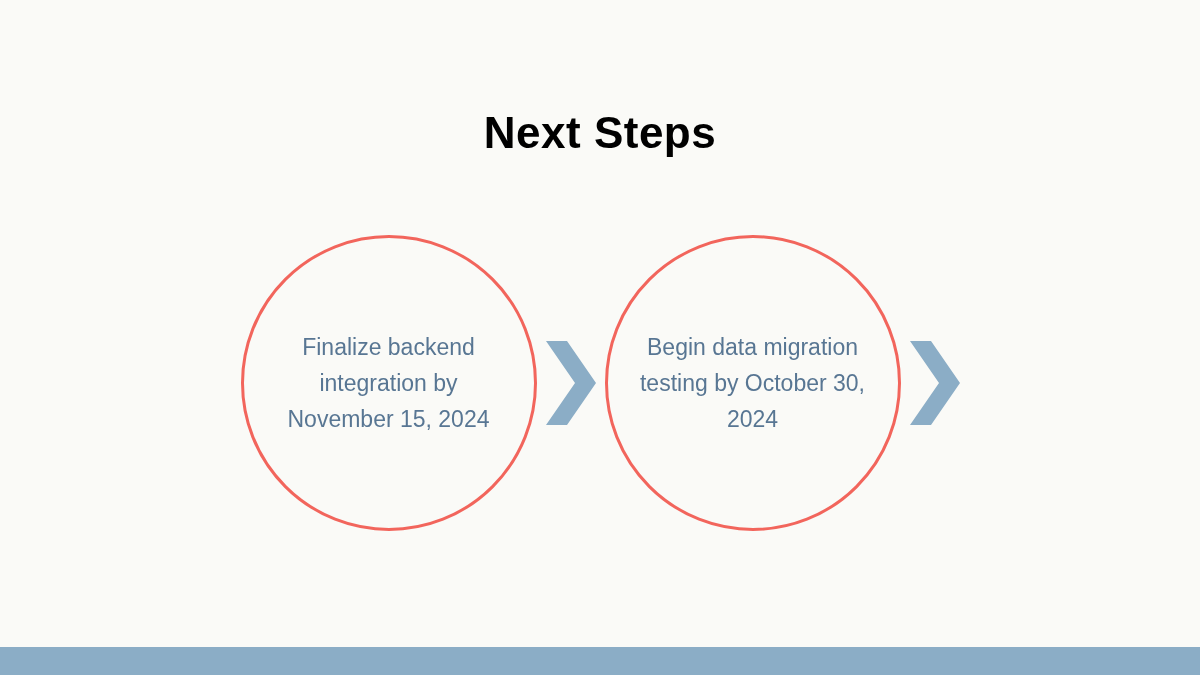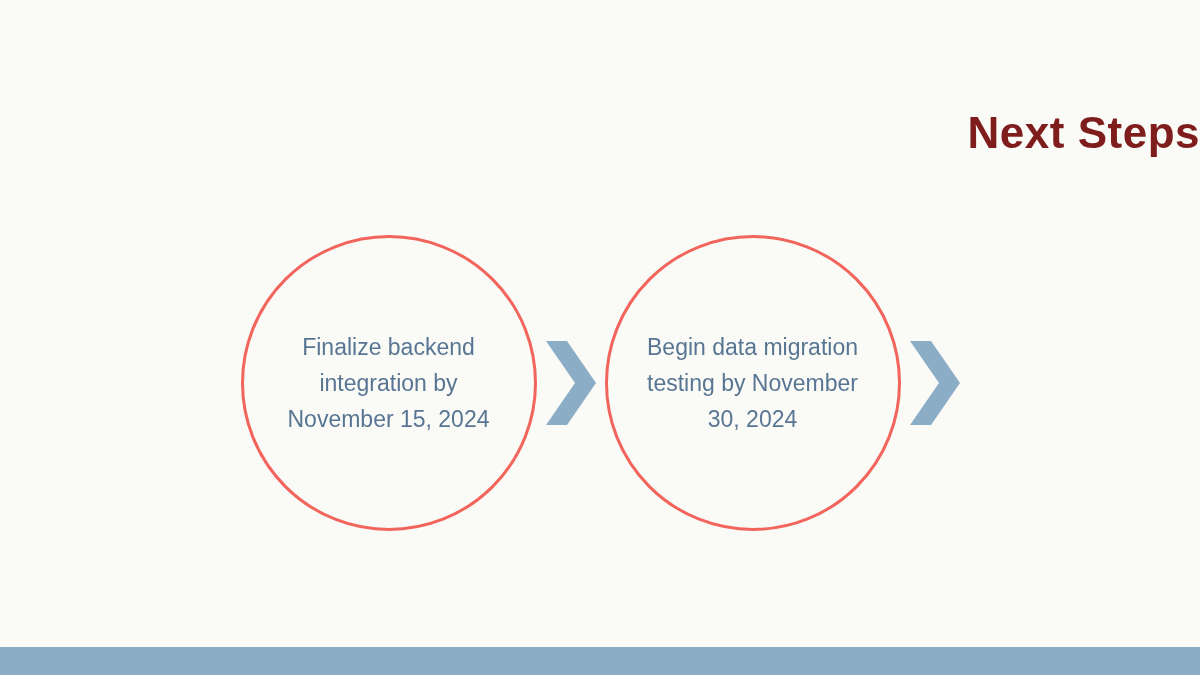--- a/index.html
+++ b/index.html
@@ -19,25 +19,25 @@
   .slide {
     position: absolute;
     inset: 0;
   }
 
   .slide-title {
     position: absolute;
     top: 108px;
     left: 0;
     width: 100%;
-    text-align: right;
+    text-align: center;
     font-size: 44px;
     font-weight: 600;
     letter-spacing: 0.5px;
-    color: #7f1d1d;
+    color: #000000;
   }
 
   .steps-row {
     position: absolute;
     top: 235px;
     left: 0;
     width: 100%;
     height: 296px;
     display: flex;
     justify-content: center;
@@ -102,21 +102,21 @@
       <span class="step-text">Finalize backend integration by November 15, 2024</span>
     </div>
 
     <div class="chevron">
       <svg width="50" height="84" viewBox="0 0 50 84" aria-hidden="true">
         <polygon points="0,0 21,0 50,42 21,84 0,84 29,42" fill="#8badc6"></polygon>
       </svg>
     </div>
 
     <div class="step-circle">
-      <span class="step-text">Begin data migration testing by November 30, 2024</span>
+      <span class="step-text">Begin data migration testing by October 30, 2024</span>
     </div>
 
     <div class="chevron">
       <svg width="50" height="84" viewBox="0 0 50 84" aria-hidden="true">
         <polygon points="0,0 21,0 50,42 21,84 0,84 29,42" fill="#8badc6"></polygon>
       </svg>
     </div>
 
 
   </div>

